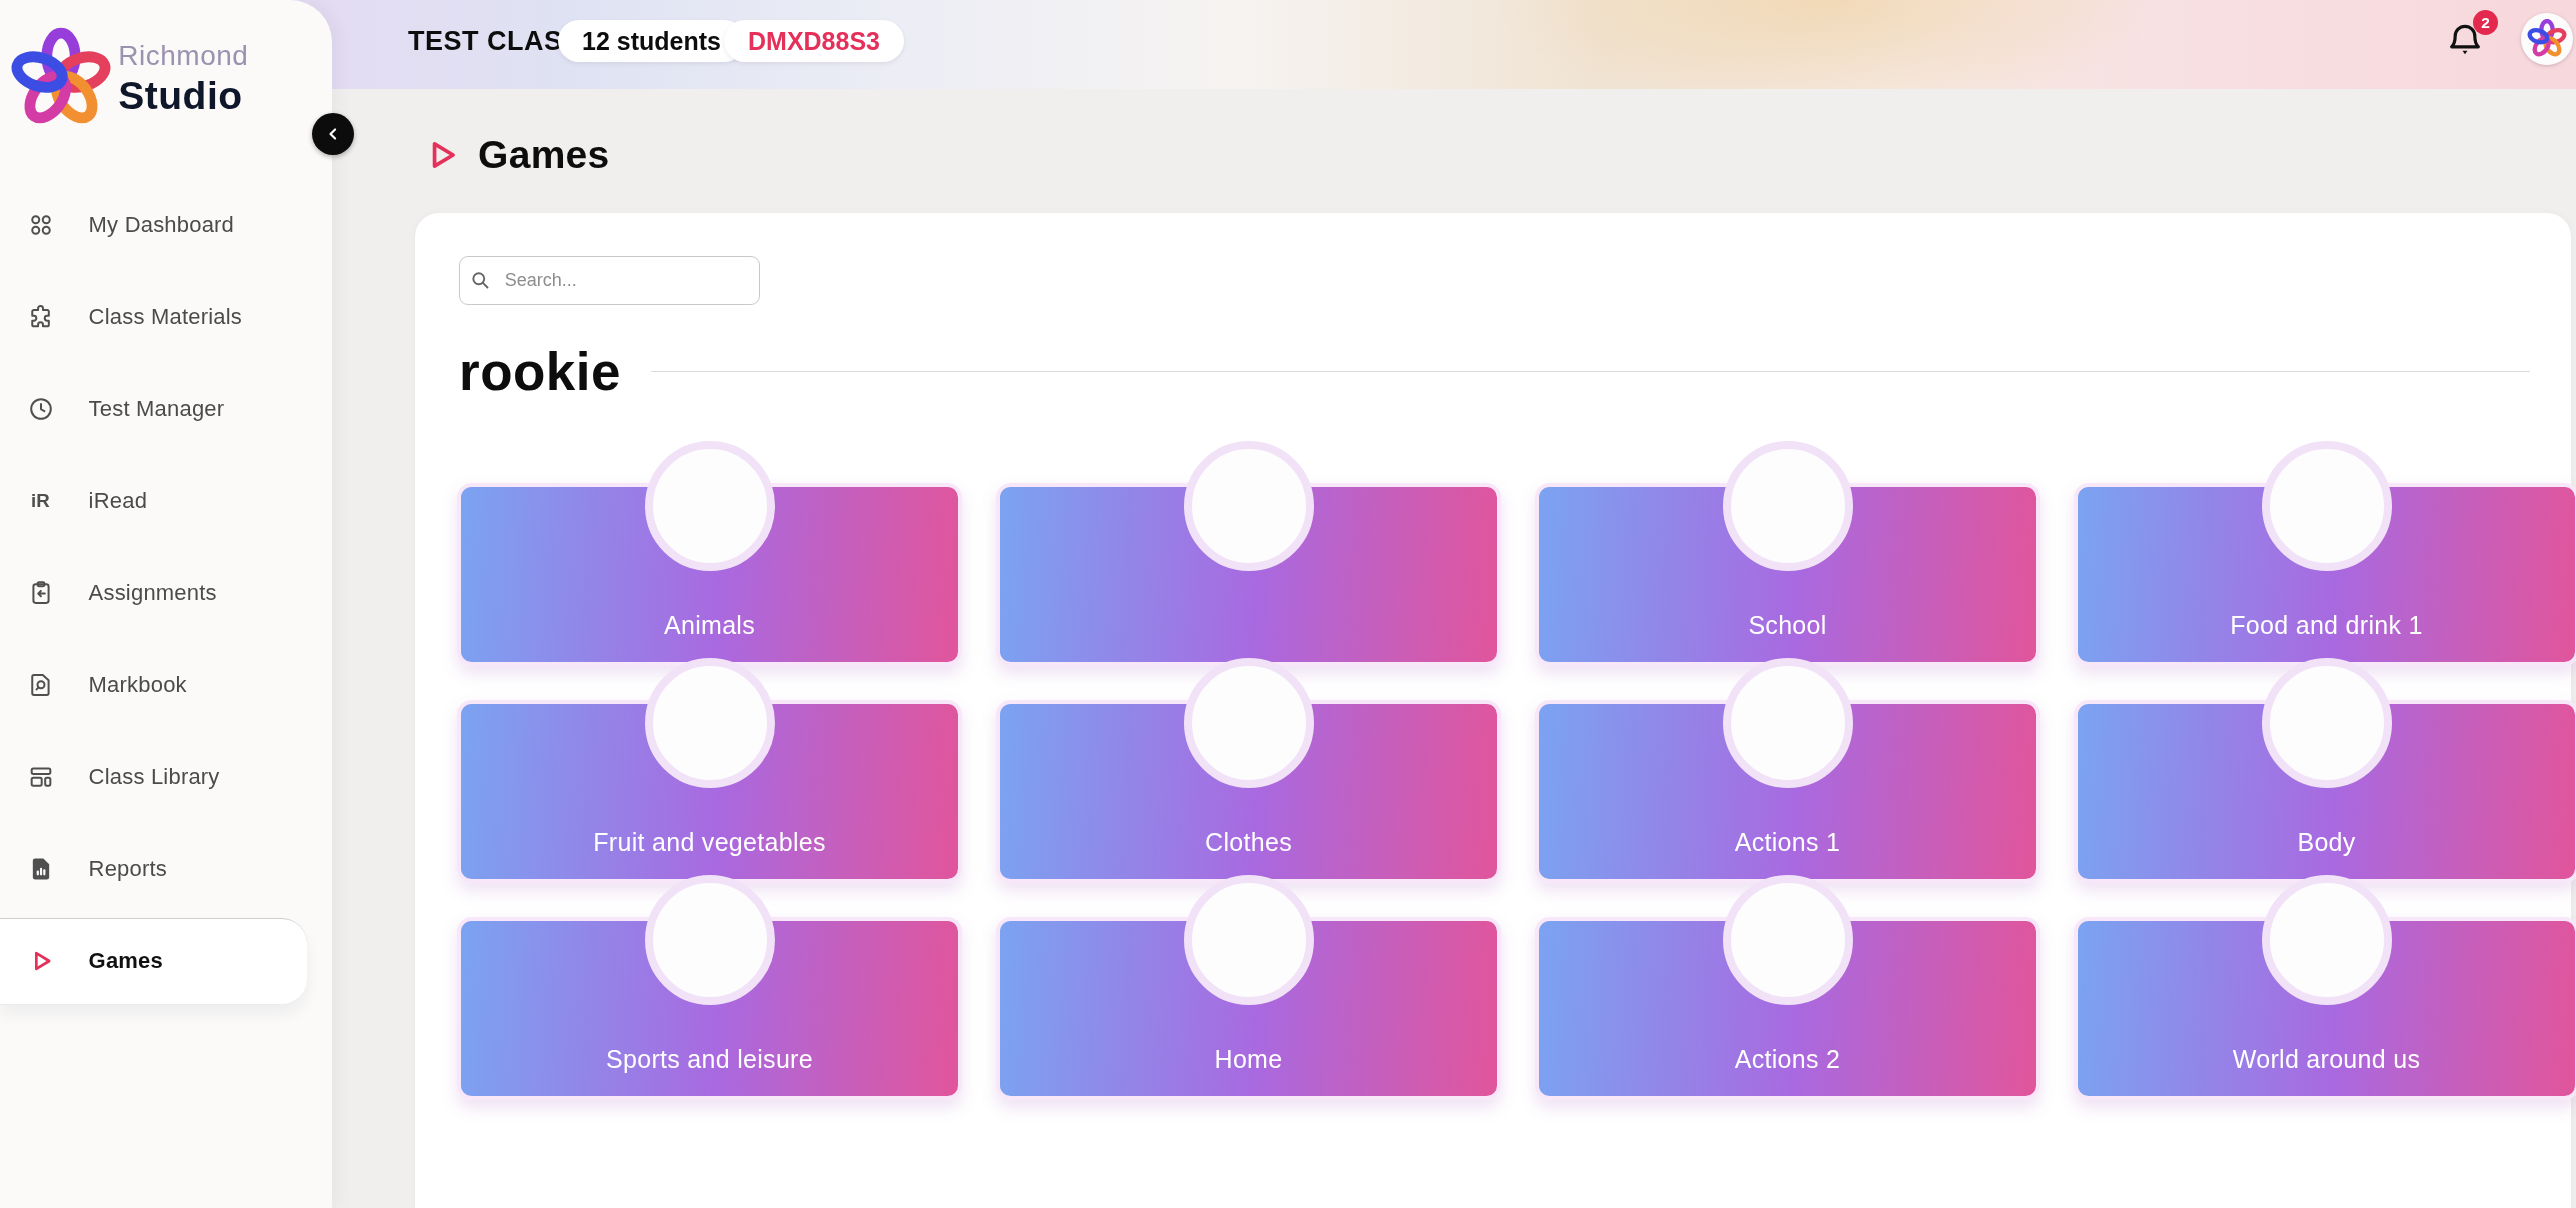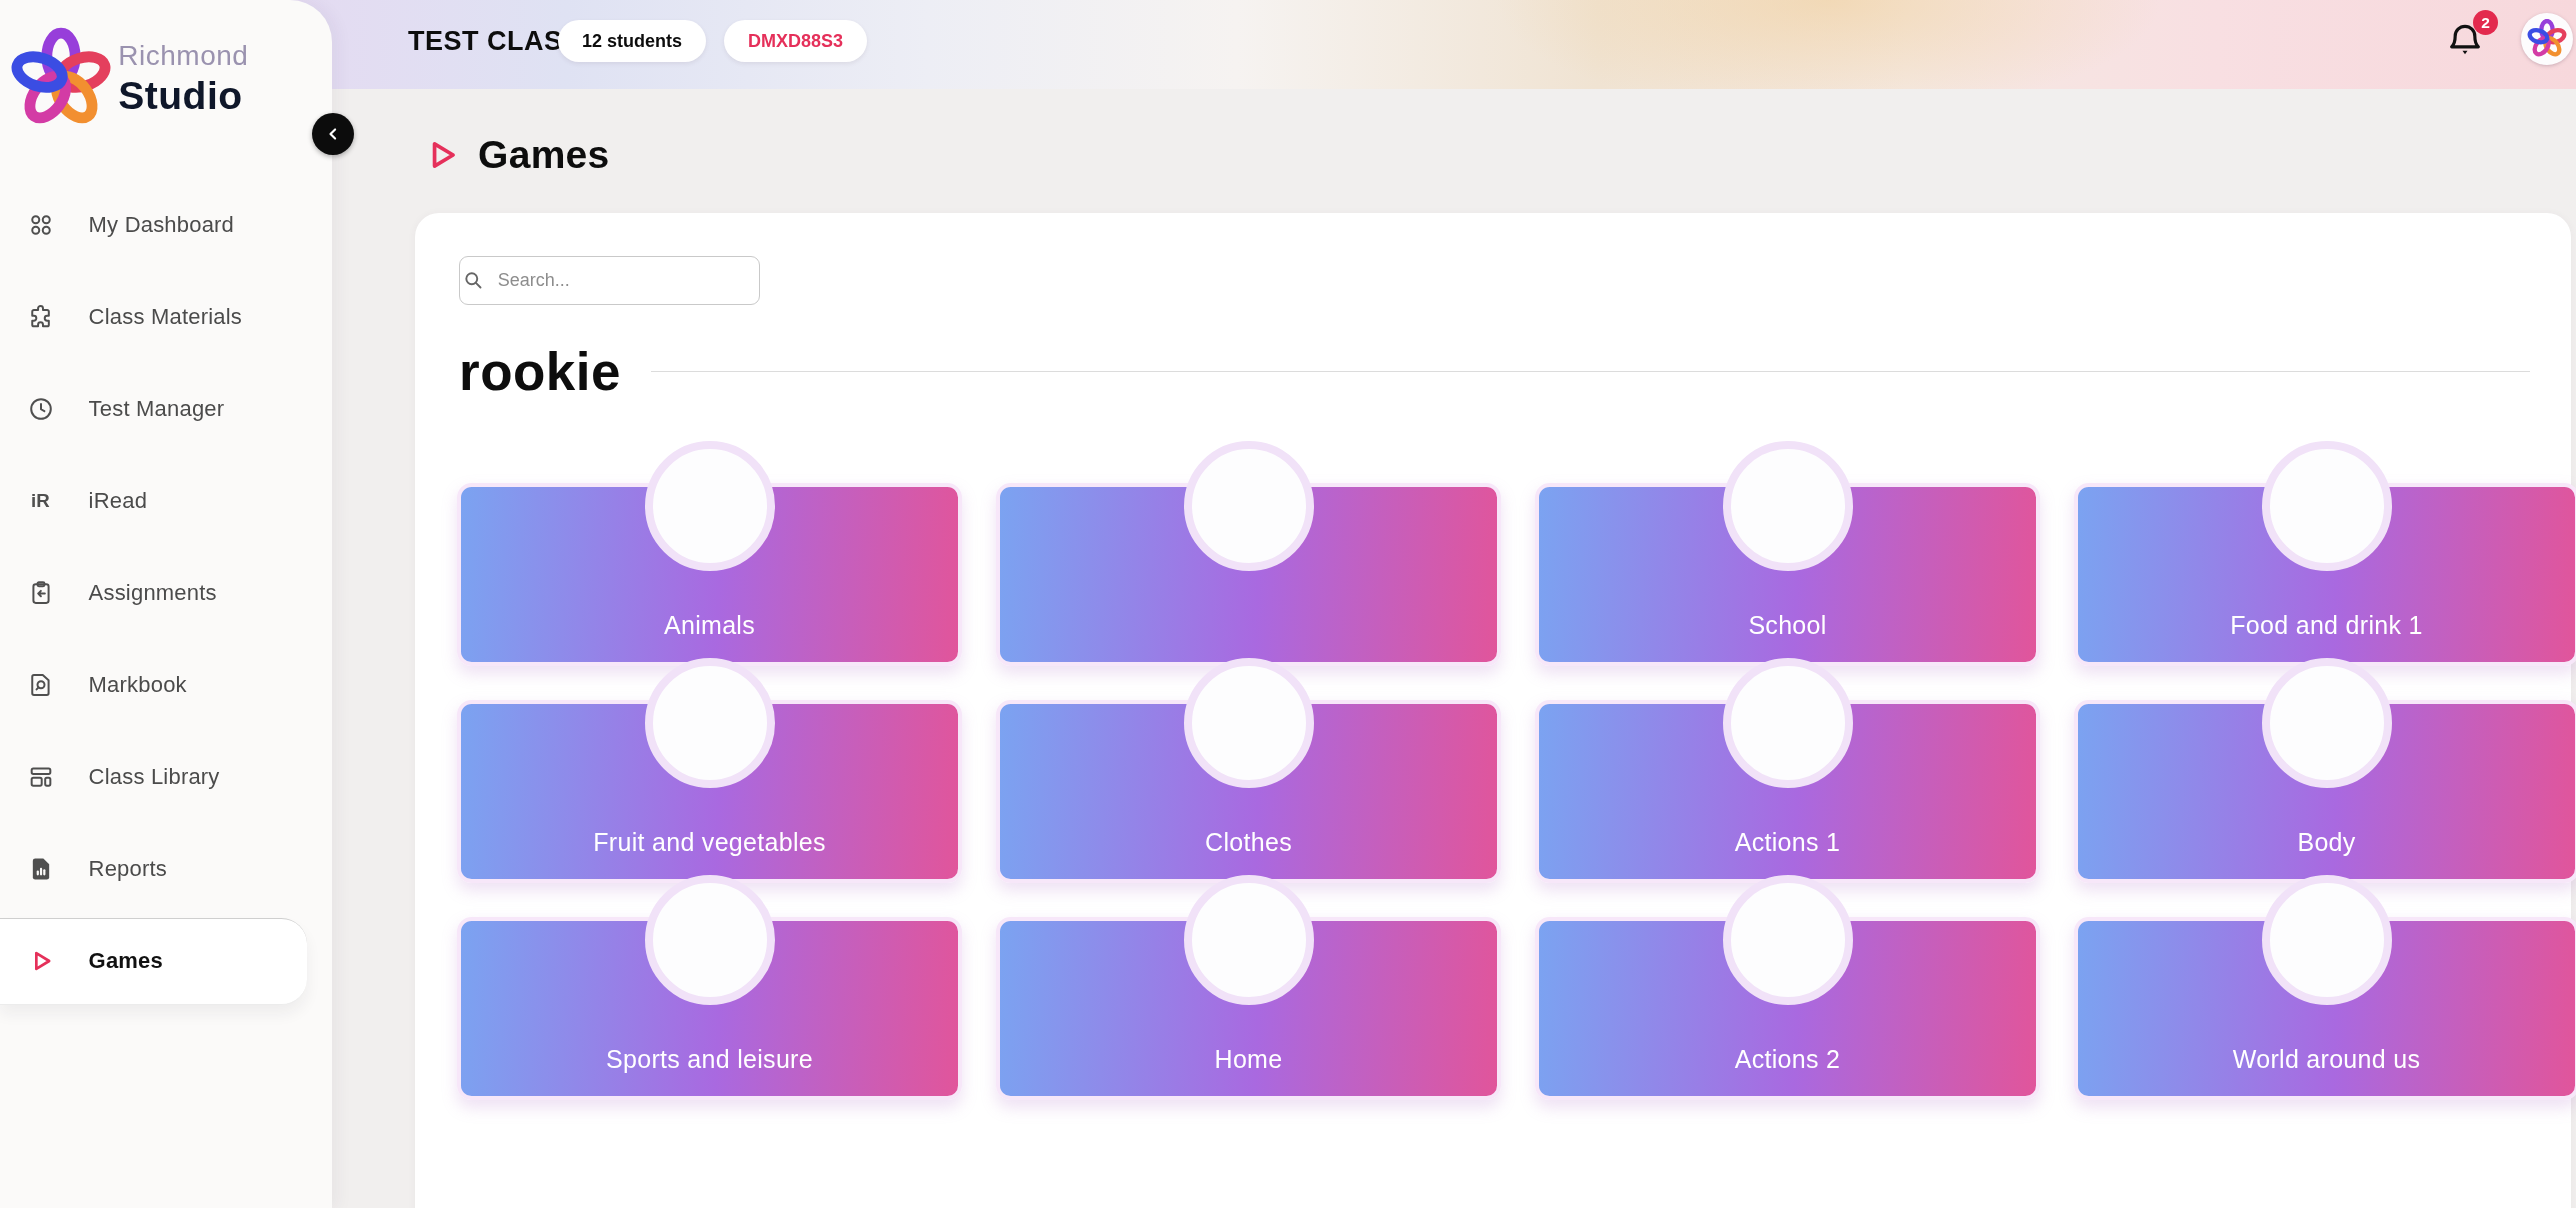--- a/index.html
+++ b/index.html
@@ -10,21 +10,21 @@
   .header {
     position:absolute; left:0; top:0; width:2576px; height:89px; z-index:1;
     background:
       radial-gradient(ellipse 475px 164px at 71% 0%, rgba(240,205,150,0.55), transparent 70%),
       linear-gradient(90deg,#d9c3ea 0%,#e6d8f1 7%,#dfe2f3 22%,#edeef5 36%,#f6f3f1 48%,#f0e3d2 62%,#f5e9e2 74%,#f8dfe2 86%,#f7d8dc 100%);
     box-shadow:0 2.7px 5.5px rgba(110,100,100,0.28);
   }
   .class-name { position:absolute; left:408px; top:25.6px; font-size:27px; font-weight:700; letter-spacing:0.5px; color:#0d0d0d; }
   .pill {
     position:absolute; top:20px; height:42px; display:inline-flex; align-items:center;
-    background:#ffffff; border-radius:22px; padding:0 24px; font-size:18px; font-weight:700; color:#0d0d0d;
+    background:#ffffff; border-radius:22px; padding:0 24px; font-size:25px; font-weight:700; color:#0d0d0d;
     box-shadow:0 1.8px 4.6px rgba(90,70,90,0.10);
   }
   .pill.students { left:558px; }
   .pill.code { left:724px; color:#e5305a; }
   .bell-wrap { position:absolute; left:2445px; top:20px; width:51px; height:51px; cursor:pointer; }
   .bell-wrap svg { width:40px; height:42px; }
   .notif-badge {
     position:absolute; left:28px; top:-10px; width:25px; height:25px; border-radius:50%;
     background:#e32a4e; color:#fff; font-size:15.5px; font-weight:700;
     display:flex; align-items:center; justify-content:center;
@@ -76,21 +76,21 @@
   .page-title { margin-left:18px; font-size:39px; font-weight:700; color:#0d0d0d; letter-spacing:0.3px; }
 
   .content-card {
     position:absolute; left:83px; top:124px; width:2156px; height:1041px;
     background:#ffffff; border-radius:24px 24px 0 0;
     box-shadow:0 1.8px 9px rgba(70,60,80,0.05);
   }
   .search-box {
     position:absolute; left:44px; top:43px; width:301px; height:49px;
     border:1.8px solid #c9c9c9; border-radius:9px; background:#fff;
-    display:flex; align-items:center; padding:0 2px;
+    display:flex; align-items:center; padding:0 9px;
   }
   .search-box svg { width:23px; height:23px; flex:0 0 23px; }
   .search-box input {
     border:none; outline:none; margin-left:12.8px; width:100%;
     font-size:18px; color:#333; font-family:"Liberation Sans", sans-serif; background:transparent;
   }
   .search-box input::placeholder { color:#8d8d8d; }
 
   .section-row { position:absolute; left:44px; right:41px; top:128px; display:flex; align-items:center; }
   .section-title { font-size:53px; font-weight:700; color:#0d0d0d; letter-spacing:0.5px; }

